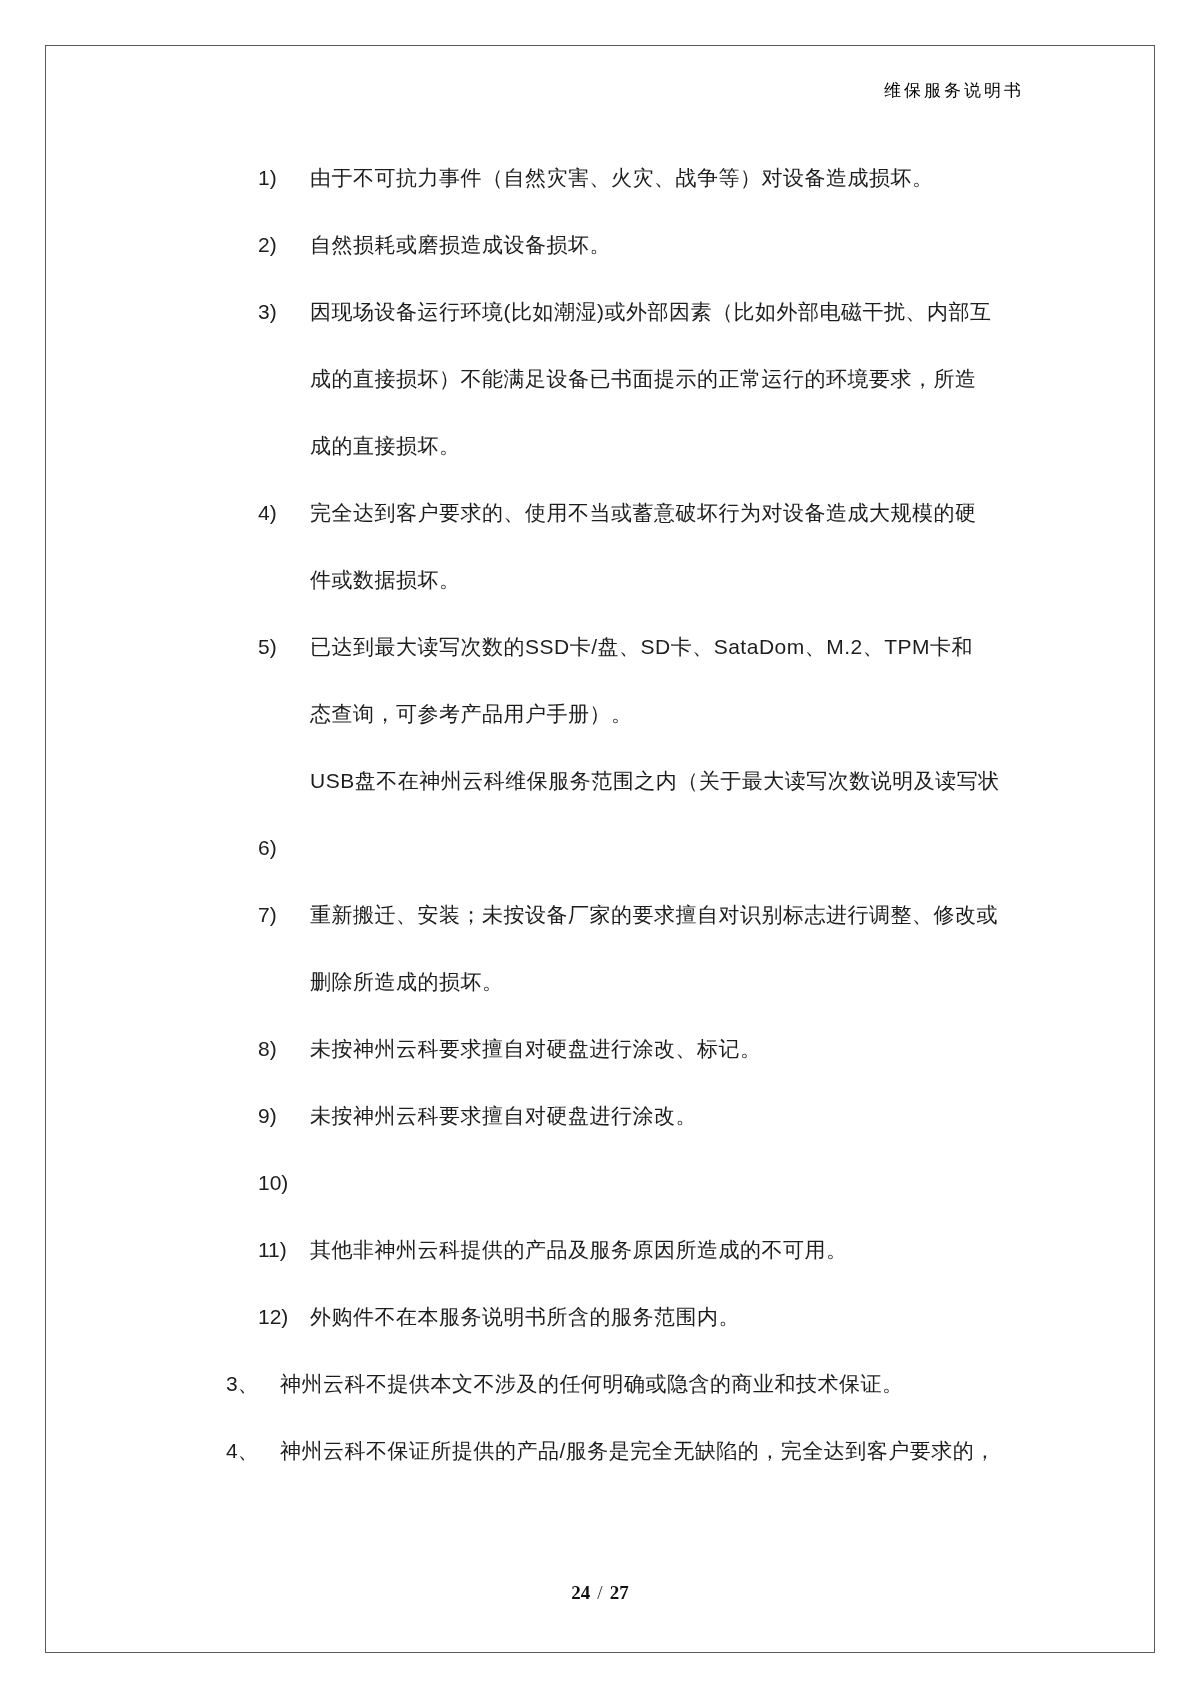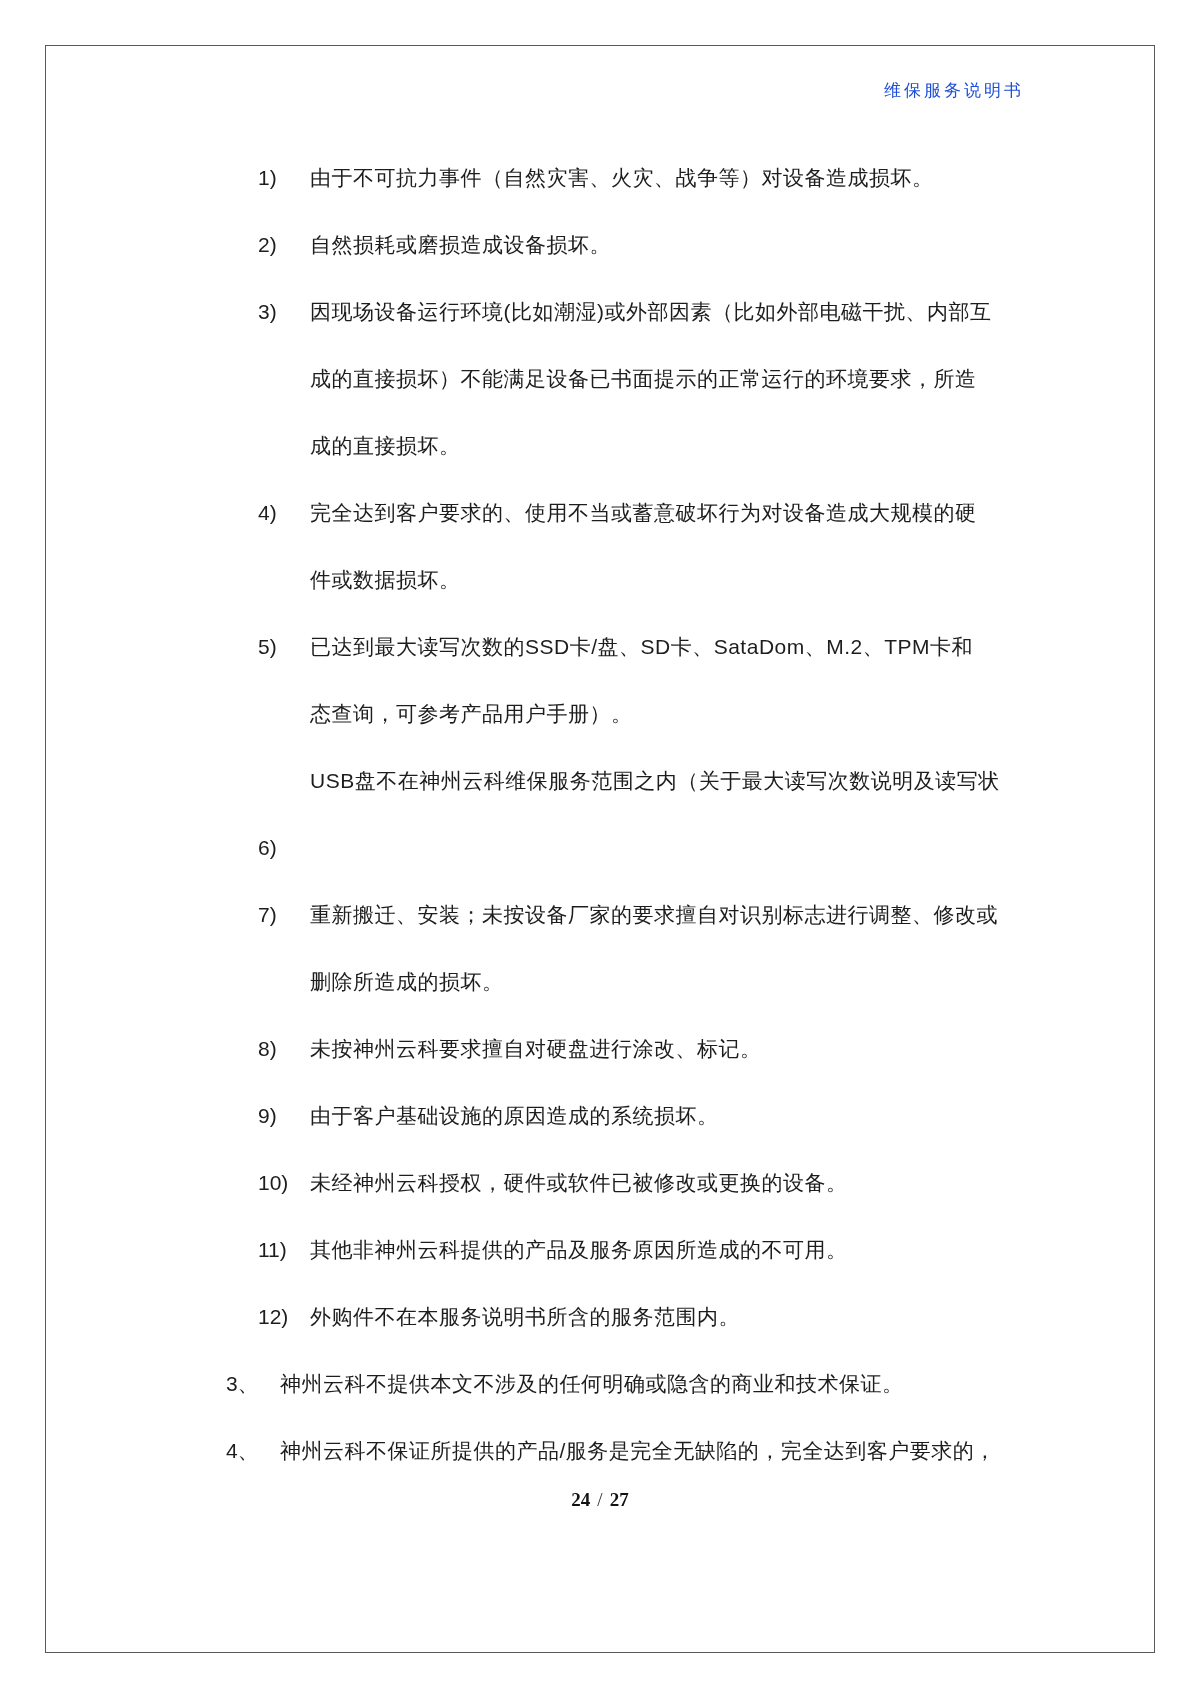--- a/index.html
+++ b/index.html
@@ -14,21 +14,21 @@
   .page-border {
     position: absolute;
     left: 45px; top: 45px;
     width: 1110px; height: 1608px;
     border: 1px solid #5a5a5a;
   }
   .header {
     position: absolute;
     top: 79px; right: 176px;
     font-size: 17px;
-    color: #1d4ed8;
+    color: #000000;
     letter-spacing: 3px;
     margin-left: 36px;
   }
   .content {
     position: absolute;
     top: 144px; left: 0;
     width: 1200px;
   }
   .item { display: flex; }
   .item.inner { padding-left: 258px; }
@@ -42,21 +42,21 @@
   .item.outer .marker { flex: 0 0 54px; }
   .lines { min-width: 0; }
   .line {
     height: 67px; line-height: 67px;
     font-size: 21px;
     white-space: nowrap;
     letter-spacing: 0.5px;
   }
   .footer {
     position: absolute;
-    top: 1489px; left: 0;
+    top: 1582px; left: 0;
     width: 1200px;
     text-align: center;
     font-family: "Liberation Serif", serif;
     font-size: 19px;
     color: #111;
   }
   .footer .num { font-weight: bold; }
   .footer .sep { font-weight: normal; padding: 0 7px; color: #333; }
 </style>
 </head>
@@ -116,28 +116,25 @@
     </div>
     <div class="item inner">
       <span class="marker">8)</span>
       <div class="lines">
         <div class="line">未按神州云科要求擅自对硬盘进行涂改、标记。</div>
       </div>
     </div>
     <div class="item inner">
       <span class="marker">9)</span>
       <div class="lines">
-        <div class="line">由于客户基础设施的原因造成的系统损坏。</div>
+        <div class="line">未按神州云科要求擅自对硬盘进行涂改。</div>
       </div>
     </div>
     <div class="item inner">
       <span class="marker">10)</span>
-      <div class="lines">
-        <div class="line">未经神州云科授权，硬件或软件已被修改或更换的设备。</div>
-      </div>
     </div>
     <div class="item inner">
       <span class="marker">11)</span>
       <div class="lines">
         <div class="line">其他非神州云科提供的产品及服务原因所造成的不可用。</div>
       </div>
     </div>
     <div class="item inner">
       <span class="marker">12)</span>
       <div class="lines">

